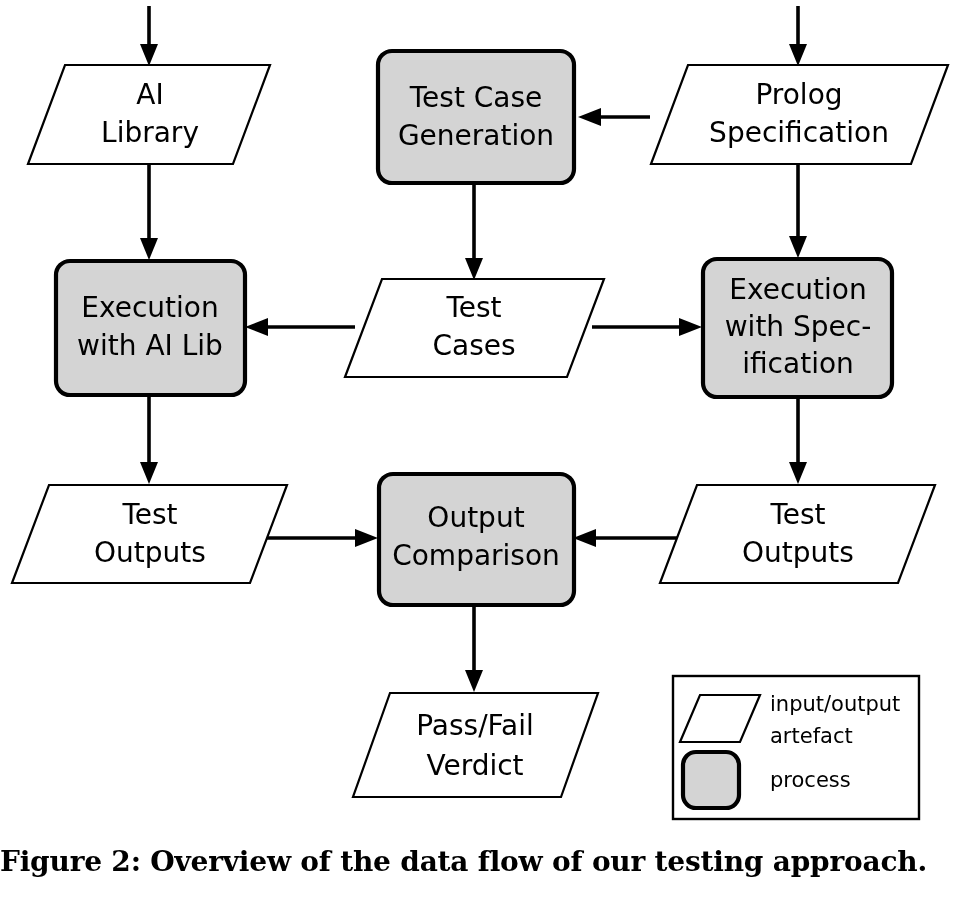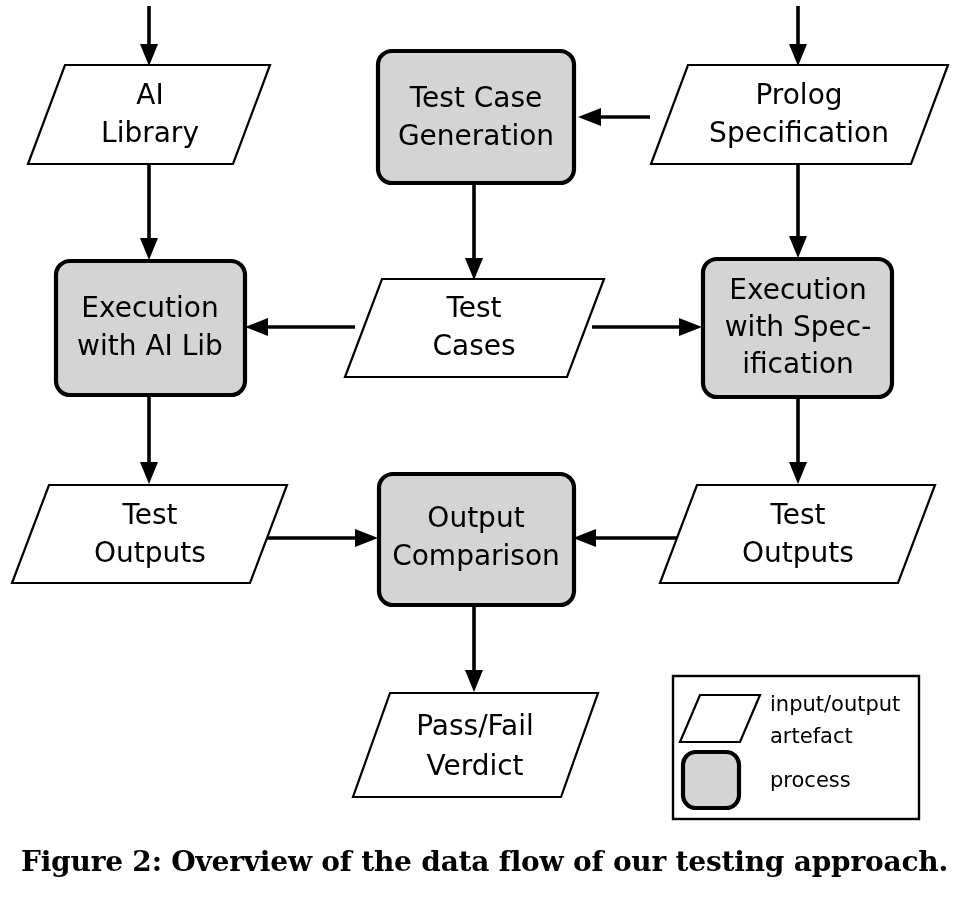--- a/index.html
+++ b/index.html
@@ -66,21 +66,20 @@
   }
   .arrow-head {
     fill: #000000;
     stroke: none;
   }
   .caption {
     position: absolute;
     left: 0;
     top: 845px;
     width: 969px;
-    text-align: center;
     font-family: "DejaVu Serif", serif;
     font-weight: bold;
     font-size: 28px;
     color: #000000;
     letter-spacing: -0.2px;
     white-space: nowrap;
   }
 </style>
 </head>
 <body>

